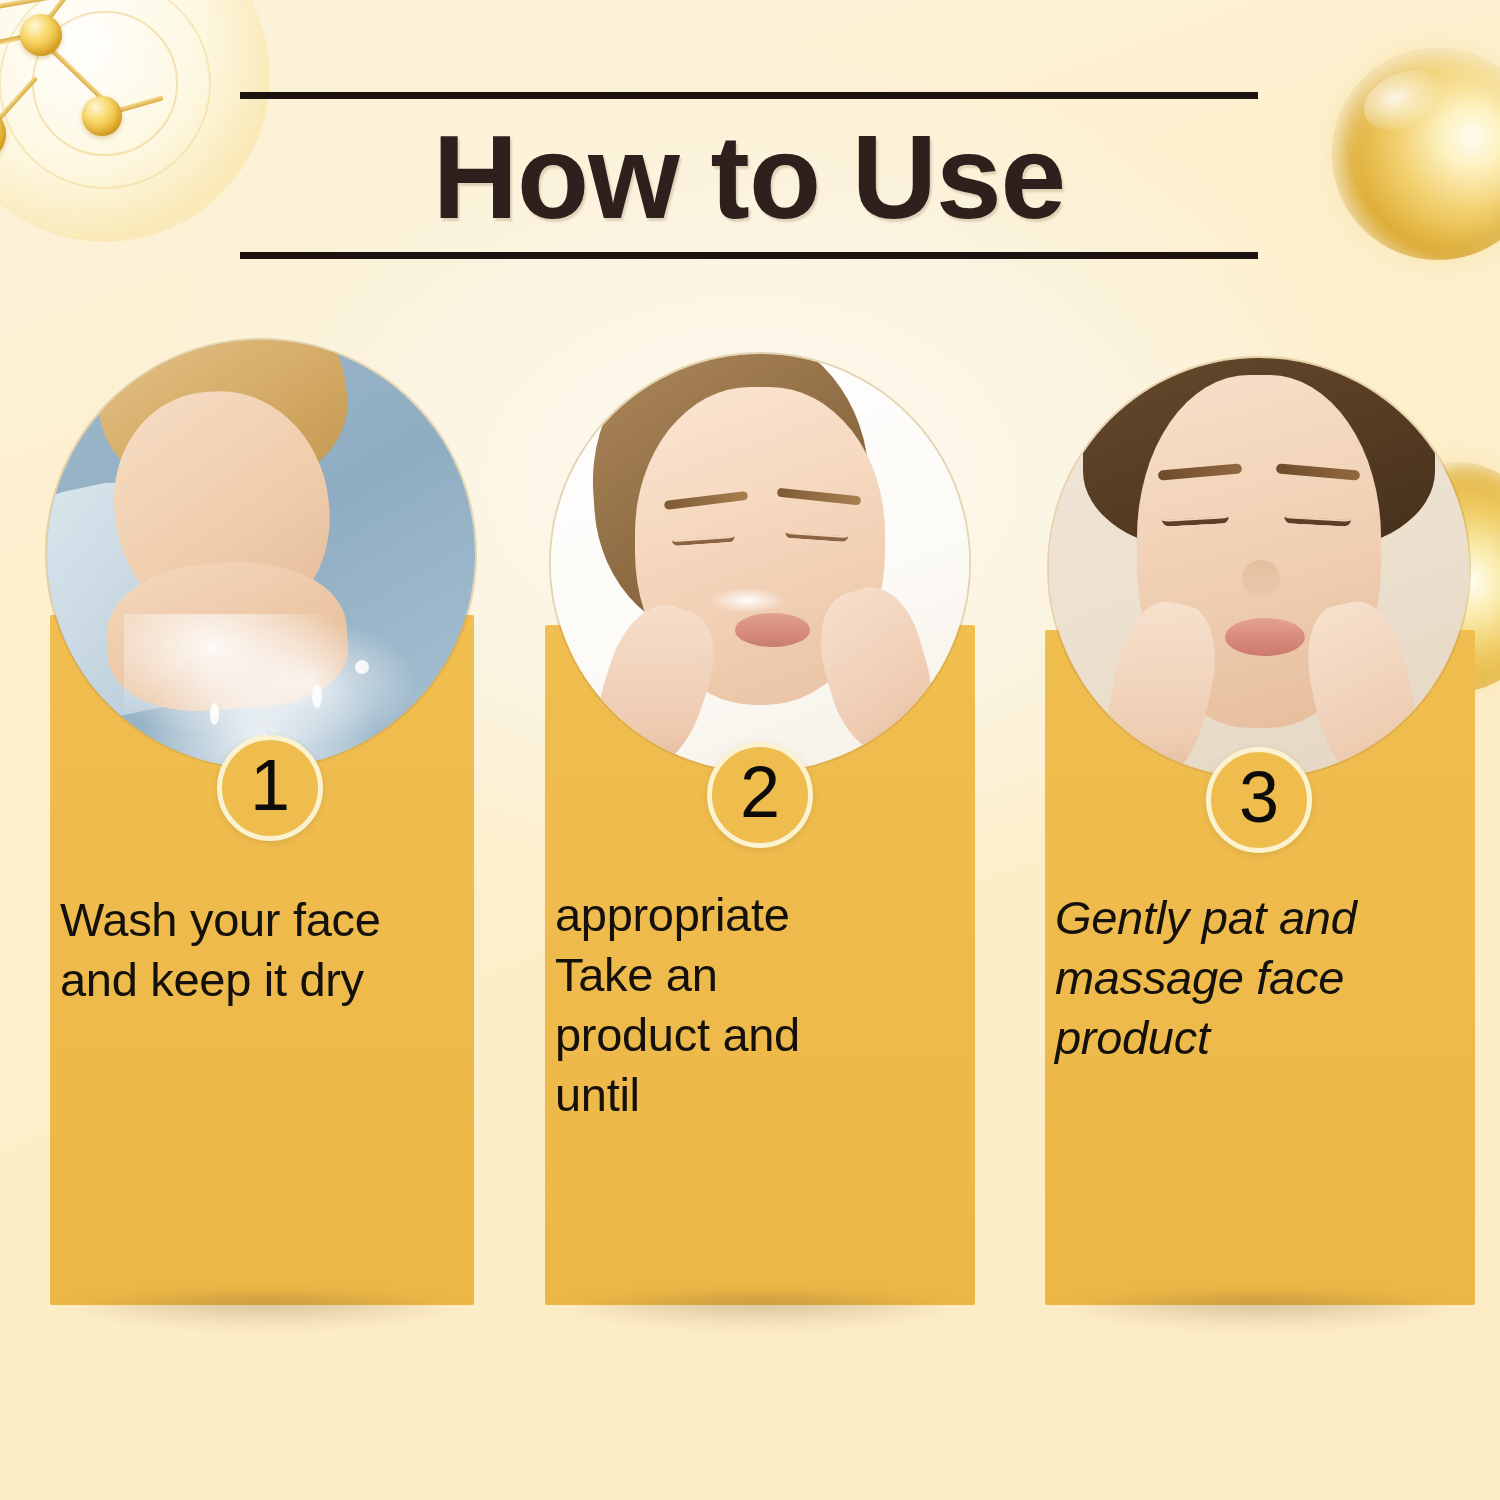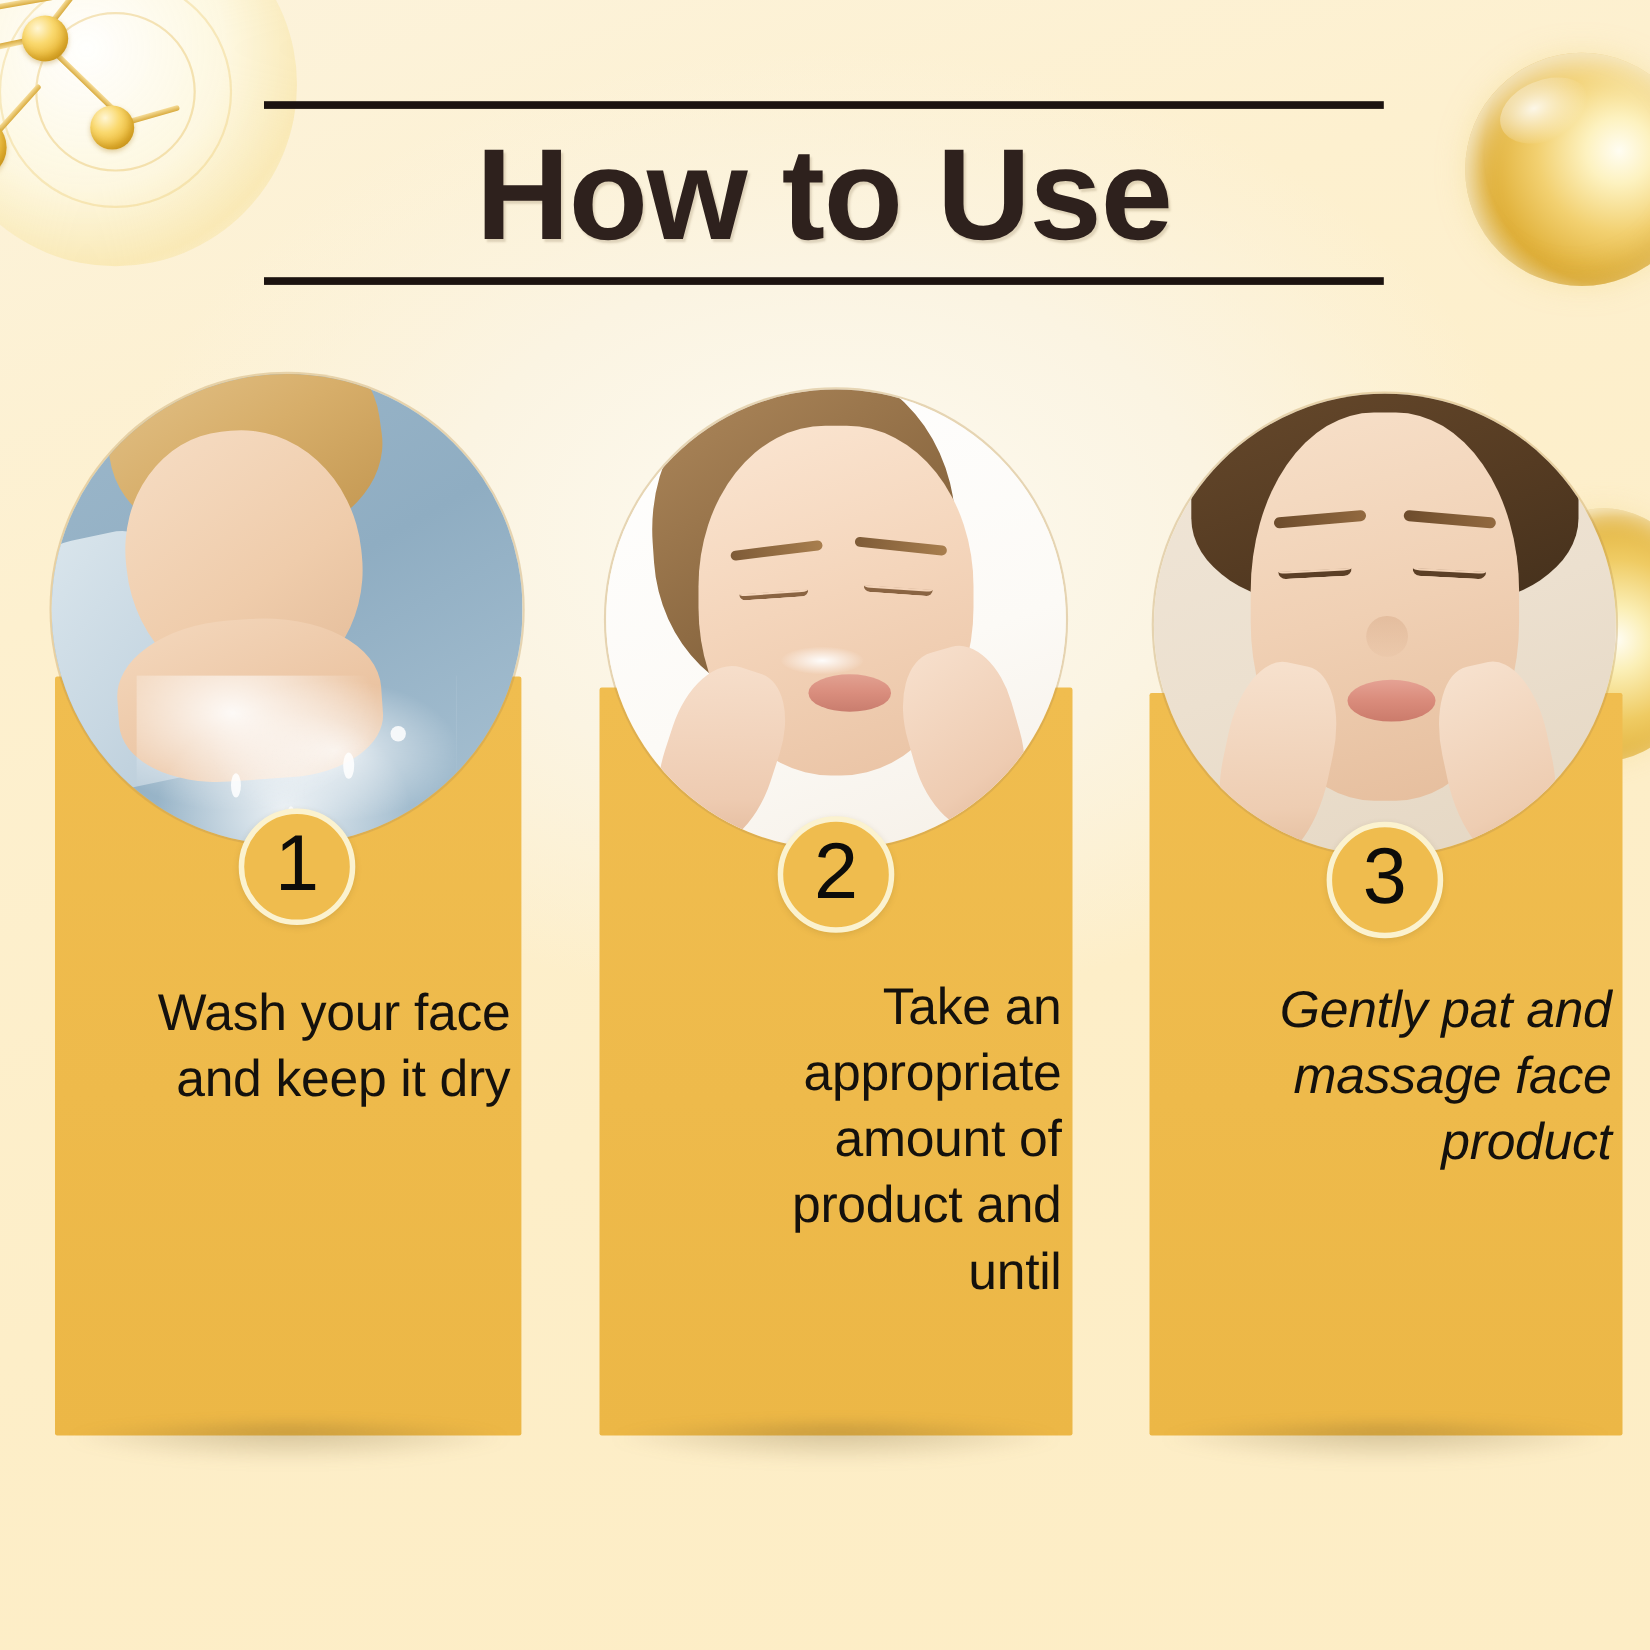--- a/index.html
+++ b/index.html
@@ -315,21 +315,21 @@
     color: #0d0c0a;
     line-height: 1;
     transform: translateY(-3px);
     font-family: "Liberation Sans", sans-serif;
   }
 
   
   .caption {
     position: absolute;
     left: 10px; right: 10px;
-    text-align: right;
+    text-align: left;
     color: #14110d;
     font-size: 47px;
     font-weight: 400;
     line-height: 1.28;
     letter-spacing: -0.3px;
   }
   .step.s1 .caption { top: 550px; }
   .step.s2 .caption { top: 545px; }
   .step.s3 .caption { top: 548px; font-style: italic; }
   .caption .ln { display: block; white-space: nowrap; }
@@ -403,23 +403,22 @@
           <div class="sheen"></div>
           <div class="lips"></div>
           <div class="hand l"></div>
           <div class="hand r"></div>
         </div>
       </div>
       <div class="badge">
         <span class="badge-num">2</span>
       </div>
       <div class="caption">
+        <span class="ln">appropriate</span>
         <span class="ln">Take an</span>
-        <span class="ln">appropriate</span>
-        <span class="ln">amount of</span>
         <span class="ln">product and</span>
         <span class="ln">until</span>
       </div>
     </div>
 
     <div class="step s3">
       <div class="panel"></div>
       <div class="photo">
         <div class="scene scene-pat">
           <div class="hair"></div>

